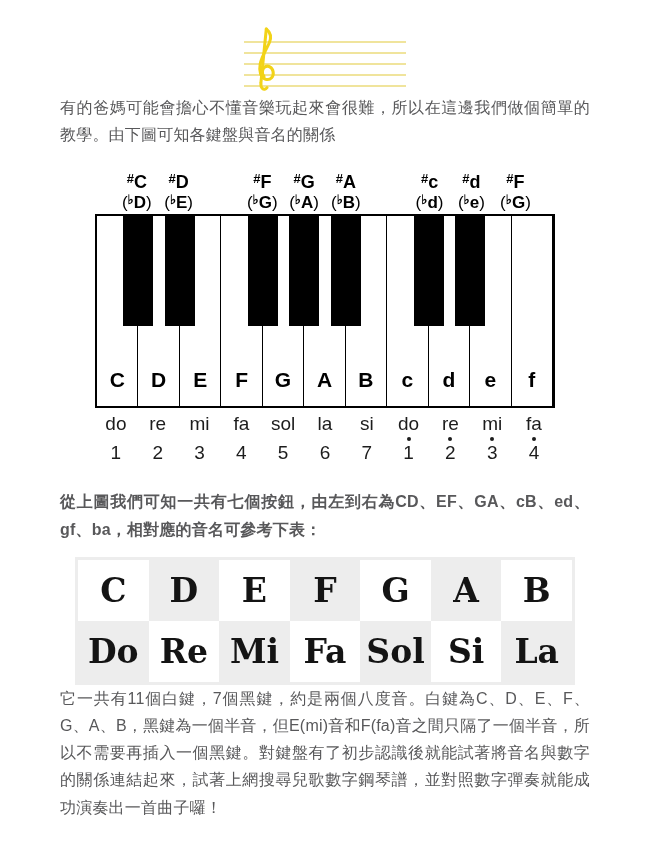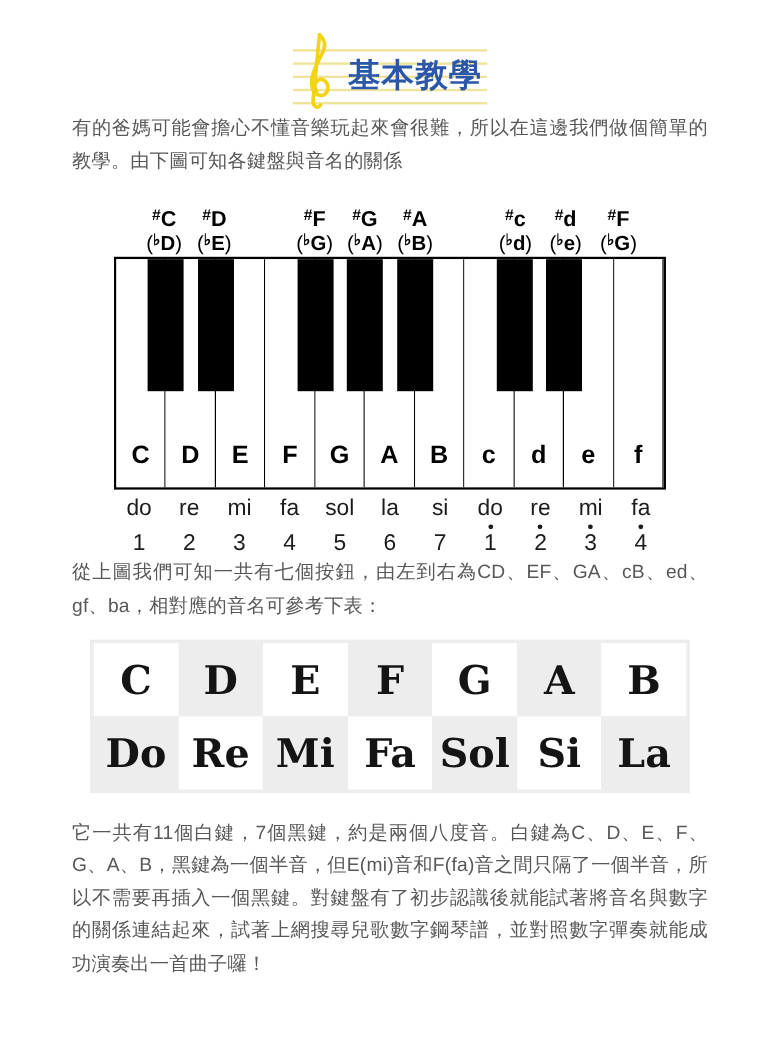--- a/index.html
+++ b/index.html
@@ -14,22 +14,22 @@
     position:absolute; left:46px; top:50%; transform:translateY(-46%);
     font-size:27px; font-weight:bold; color:#2b57a8; letter-spacing:1px; white-space:nowrap;
   }
 
   
   .para {
     width:530px; margin:0 auto; color:#58585a; font-size:16px;
     line-height:1.7; text-align:justify; letter-spacing:0.2px;
   }
   .para.p1 { }
-  .para.p2 { margin-top:0; }
-  .para.p3 { margin-top:20px; }
+  .para.p2 { margin-top:24px;font-weight:bold; }
+  .para.p3 { }
 
   
   .piano { width:460px; margin:10px auto 0; }
   .bk-labels { position:relative; height:56px; color:#000; }
   .bkl { position:absolute; bottom:3px; transform:translateX(-50%); text-align:center; line-height:1.0; white-space:nowrap; }
   .bkl .sharp-line { font-size:18px; font-weight:bold; }
   .bkl .flat-line  { font-size:17px; margin-top:2px; }
   .bkl sup.sg { font-size:13px; vertical-align:5px; font-weight:bold; }
   .bkl sup.fg { font-size:13px; vertical-align:4px; font-weight:bold; }
   .bkl .ltr { font-weight:bold; }
@@ -74,21 +74,20 @@
     <div class="staff-line" style="top:35px"></div>
     <div class="staff-line" style="top:46px"></div>
     <div class="staff-line" style="top:57px"></div>
   </div>
   <svg class="clef" viewBox="0 0 34 92">
     <g fill="none" stroke="#f2d317" stroke-width="4" stroke-linecap="round">
       <path d="M20 4 C26 9 27 15 24 22 C21 29 14 40 12 50 C10 60 13 68 19 70 C26 72 30 66 29 60 C28 54 22 51 18 54 C14 57 14 63 17 66"></path>
       <path d="M20 4 L13 74 C12 82 17 86 21 81"></path>
     </g>
   </svg>
-  <div class="banner-title">基本教學</div>
 </div>
 
 <p class="para p1">有的爸媽可能會擔心不懂音樂玩起來會很難，所以在這邊我們做個簡單的教學。由下圖可知各鍵盤與音名的關係</p>
 
 <div class="piano">
 
   <div class="bk-labels">
     <div class="bkl" style="left:9.091%">
       <div class="sharp-line"><sup class="sg">#</sup><span class="ltr">C</span></div>
       <div class="flat-line"><span class="par">(</span><sup class="fg">♭</sup><span class="ltr">D</span><span class="par">)</span></div>

